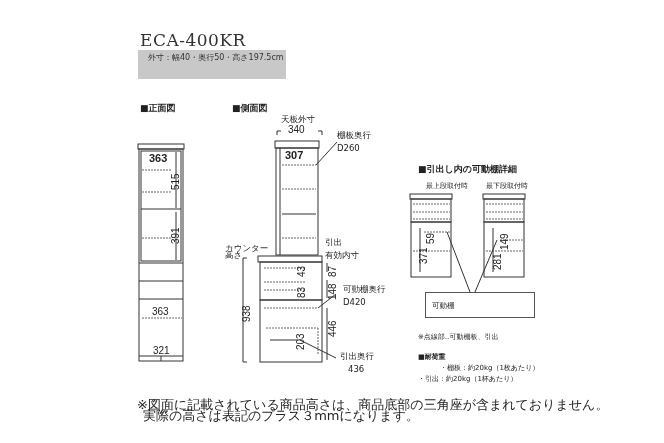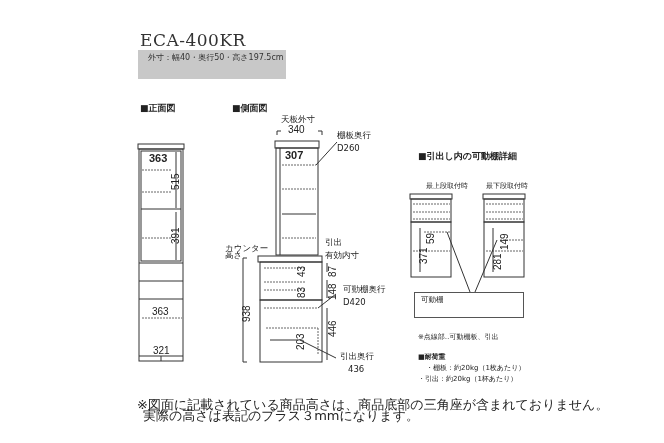--- a/index.html
+++ b/index.html
@@ -7,31 +7,31 @@
   .abs{position:absolute;}
   .title{left:140px;top:30px;font-family:"DejaVu Serif","Liberation Serif",serif;font-size:17px;color:#333;letter-spacing:0.5px;}
   .spec{left:138px;top:50px;width:148px;height:29px;background:#c8c8c8;font-size:8px;line-height:16px;padding-left:10px;box-sizing:border-box;color:#333;}
   .sec{font-size:9px;font-weight:bold;color:#222;}
   .lbl{font-size:8.5px;color:#222;white-space:nowrap;}
   .small{font-size:7px;color:#222;white-space:nowrap;}
   .note{font-size:13px;color:#222;white-space:nowrap;}
   svg{position:absolute;left:0;top:0;}
   .dim{font-family:"Liberation Sans",sans-serif;font-size:10px;fill:#222;}
   .dimb{font-family:"Liberation Sans",sans-serif;font-size:11px;font-weight:bold;fill:#222;}
-  .box{left:414px;top:292px;width:110px;height:26px;border:1px solid #555;box-sizing:border-box;padding:2px 6px;font-size:7.5px;line-height:10px;}
+  .box{left:425px;top:292px;width:110px;height:26px;border:1px solid #555;box-sizing:border-box;padding:8px 6px;font-size:7.5px;line-height:10px;}
 </style>
 </head>
 <body>
 
 <div class="abs title">ECA-400KR</div>
 <div class="abs spec">外寸：幅40・奥行50・高さ197.5cm</div>
 
 <div class="abs sec" style="left:140px;top:102px;">■正面図</div>
 <div class="abs sec" style="left:232px;top:102px;">■側面図</div>
-<div class="abs sec" style="left:418px;top:150px;">■引出し内の可動棚詳細</div>
+<div class="abs sec" style="left:418px;top:163px;">■引出し内の可動棚詳細</div>
 
 <svg width="664" height="443">
   <g stroke="#333" fill="none" stroke-width="1">
     <rect x="138" y="144" width="46" height="5"></rect>
     <rect x="139" y="149" width="44" height="212"></rect>
     <rect x="141" y="151" width="40" height="110"></rect>
     <line x1="141" y1="209" x2="181" y2="209"></line>
     <line x1="139" y1="263" x2="183" y2="263"></line>
     <line x1="139" y1="281" x2="183" y2="281"></line>
     <line x1="139" y1="299" x2="183" y2="299"></line>
@@ -136,17 +136,17 @@
 <div class="abs lbl" style="left:348px;top:364px;">436</div>
 
 <div class="abs small" style="left:410px;top:181px;margin-left:16px;">最上段取付時</div>
 <div class="abs small" style="left:486px;top:181px;">最下段取付時</div>
 
 <div class="abs box">
   <div>可動棚</div>
 </div>
 <div class="abs small" style="left:418px;top:332px;">※点線部‥可動棚板、引出</div>
 <div class="abs small" style="left:418px;top:352px;font-weight:bold;">■耐荷重</div>
-<div class="abs small" style="left:426px;top:363px;">・棚板：約20kg（1枚あたり）</div>
+<div class="abs small" style="left:440px;top:363px;">・棚板：約20kg（1枚あたり）</div>
 <div class="abs small" style="left:418px;top:374px;">・引出：約20kg（1杯あたり）</div>
 
 <div class="abs note" style="left:137px;top:396px;">※図面に記載されている商品高さは、商品底部の三角座が含まれておりません。</div>
 <div class="abs note" style="left:143px;top:407px;">実際の高さは表記のプラス３mmになります。</div>
 
 </body></html>

